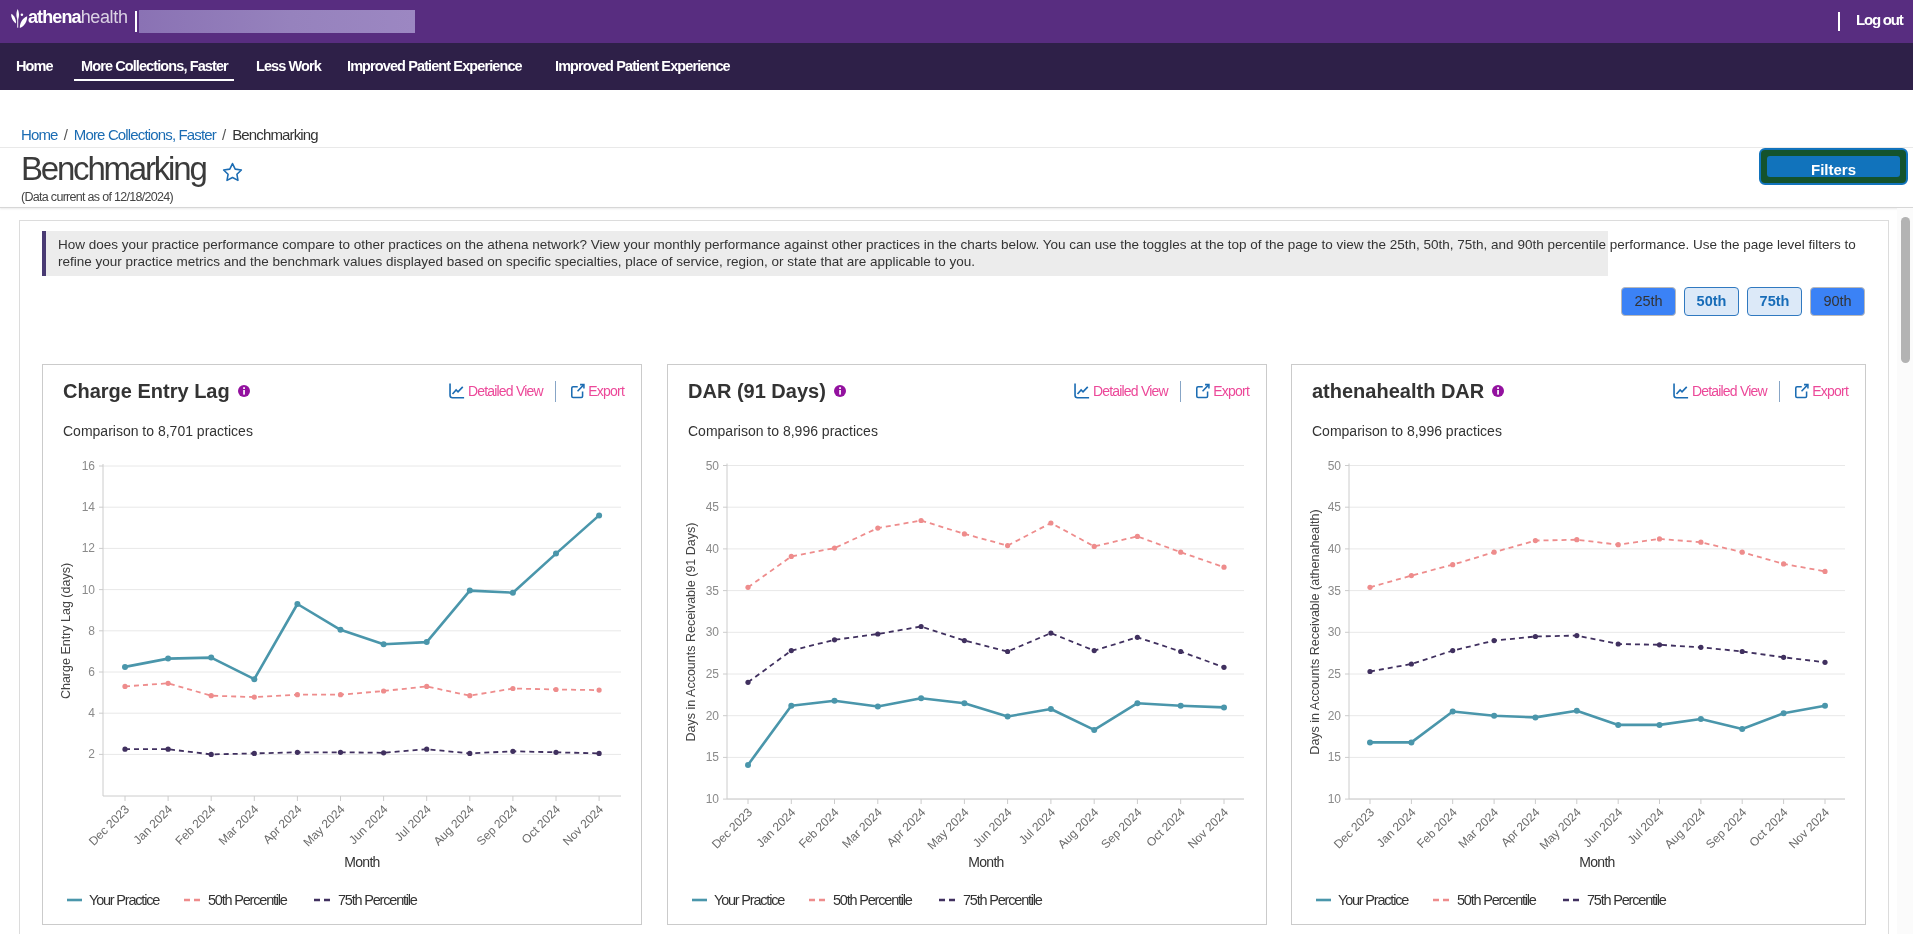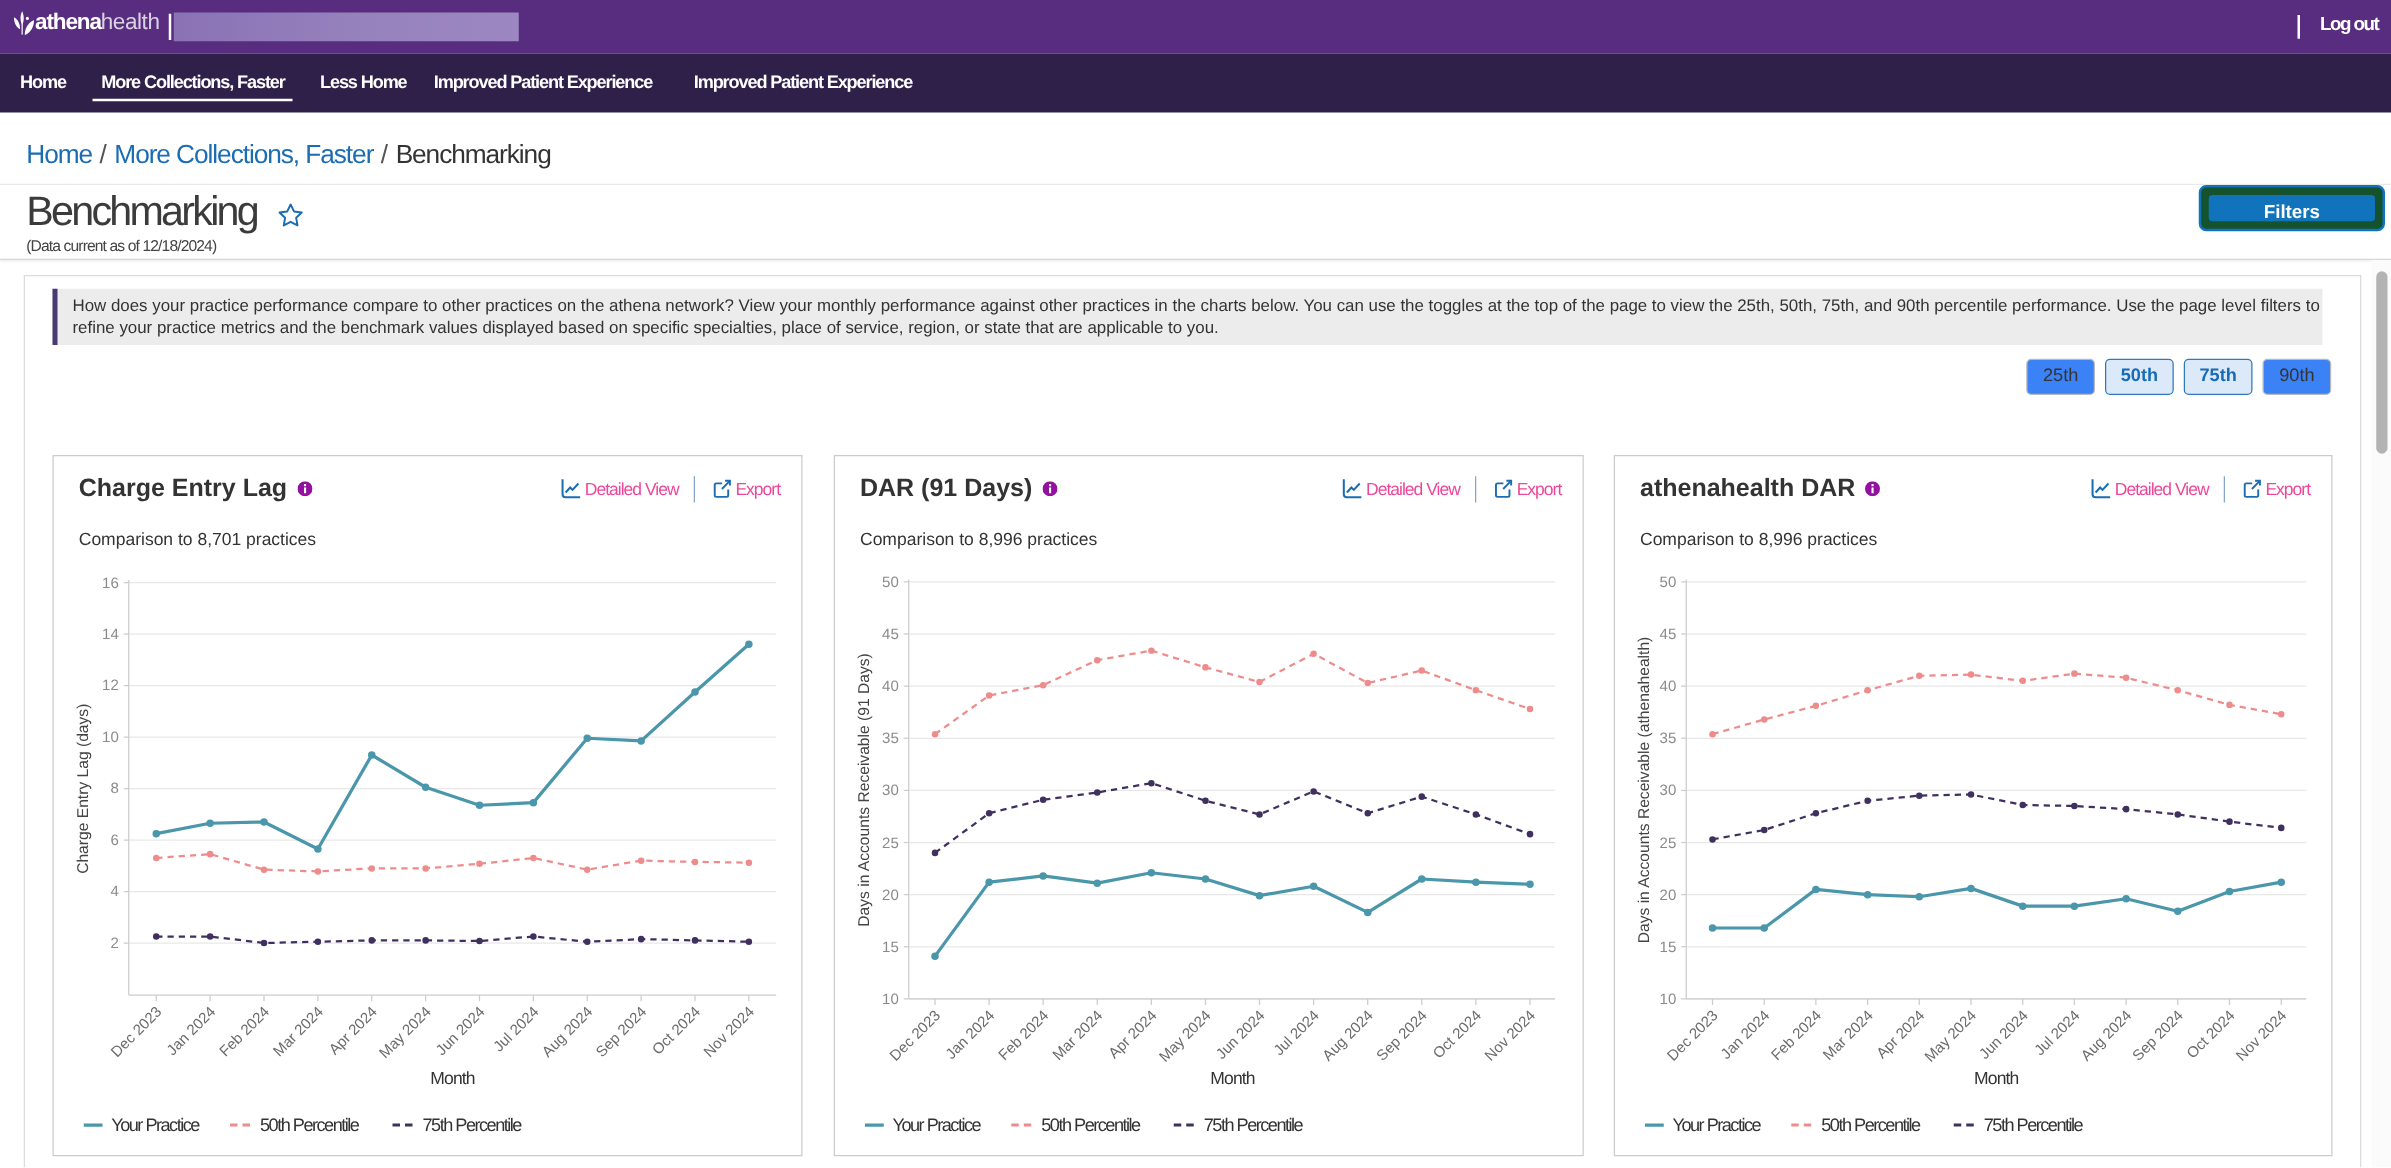--- a/index.html
+++ b/index.html
@@ -10,32 +10,32 @@
 .caret{position:absolute;left:135px;top:11px;width:1.5px;height:21px;background:#fff}
 .redact{position:absolute;left:139px;top:10px;width:276px;height:23px;background:linear-gradient(90deg,#8a72b4,#9682bd 55%,#9c87c2)}
 .selbox{position:absolute;left:1509px;top:5px;width:315px;height:29px;background:#fff;border-radius:3px;border:1px solid #c9c9c9}
 .selph{position:absolute;left:12px;top:5px;font-size:15px;color:#757575}
 .selbar{position:absolute;right:29px;top:4px;color:#adadad;font-size:15px}
 .vsep{position:absolute;left:1838px;top:12px;width:2px;height:19px;background:#fff}
 .logout{position:absolute;left:1856px;top:11px;font-size:15px;letter-spacing:-1.2px;font-weight:700;color:#fff}
 .navbar{position:absolute;left:0;top:43px;width:1913px;height:47px;background:#2e2048}
 .nav{position:absolute;top:15px;font-size:14.5px;letter-spacing:-0.9px;font-weight:700;color:#fff;white-space:nowrap}
 .under{position:absolute;left:-7px;right:-6px;bottom:-7px;height:2px;background:#fff}
-.crumbs{position:absolute;left:21px;top:112px;font-size:21px;letter-spacing:-0.85px;color:#333}
+.crumbs{position:absolute;left:21px;top:126px;font-size:15px;letter-spacing:-0.85px;color:#333}
 .crumbs a{color:#1b6cb3;text-decoration:none}
 .crumbs .sep{color:#555;padding:0 6px;letter-spacing:0}
 .hline1{position:absolute;left:0;top:147px;width:1913px;height:1px;background:#e9e9e9}
 .title{position:absolute;left:21px;top:150px;font-size:33px;letter-spacing:-2.2px;font-weight:400;color:#3b3b3b}
 .star{position:absolute;left:222px;top:162px}
 .datacur{position:absolute;left:21px;top:190px;font-size:12.5px;letter-spacing:-0.7px;color:#444}
 .filters{position:absolute;left:1759px;top:148px;width:149px;height:37px;border:2px solid #1173bc;border-radius:6px;background:#14532d;padding:6px}
 .filters-in{width:100%;height:100%;background:#1173bc;border-radius:3px;color:#fff;font-size:15px;font-weight:700;text-align:center;line-height:27px}
 .hline2{position:absolute;left:0;top:207px;width:1913px;height:1px;background:#d7d7d7;box-shadow:0 1px 2px rgba(0,0,0,.12)}
 .container{position:absolute;left:19px;top:220px;width:1870px;height:714px;background:#fff;border:1px solid #dcdcdc;border-bottom:none}
-.infobox{position:absolute;left:22px;top:10px;width:1816px;background:#ececec;border-left:4px solid #493a73;padding:5px 12px 6px 12px;font-size:13.5px;line-height:17px;color:#333}
+.infobox{position:absolute;left:22px;top:10px;width:1566px;background:#ececec;border-left:4px solid #493a73;padding:5px 12px 6px 12px;font-size:13.5px;line-height:17px;color:#333}
 .toggles{position:absolute;right:23px;top:66px;display:flex;gap:8px}
 .tg{height:29px;min-width:55px;padding:0 10px;background:#3b82f6;border:1px solid #b9b9b9;border-radius:4px;font-size:14.5px;color:#333;text-align:center;line-height:27px}
 .tg.on{background:#dce9f8;border-color:#3079c0;color:#176cb8;font-weight:700}
 .nw{white-space:nowrap}
 .secttitle{position:absolute;left:22px;top:107px;font-size:19.5px;letter-spacing:-0.15px;color:#2f2f2f}
 .card{position:absolute;top:143px;height:561px;background:#fff;border:1px solid #cbcbcb}
 .cardhead{position:absolute;left:20px;right:17px;top:13px;height:26px;display:flex;align-items:center}
 .cardtitle{font-size:20px;font-weight:700;color:#333}
 .links{margin-left:auto;display:flex;align-items:center}
 .lnk{color:#ec4899;font-size:14px;letter-spacing:-0.8px;font-weight:400;margin-left:2px}
@@ -55,21 +55,21 @@
     </svg>
     <span class="brand">athena<i>health</i></span>
     <div class="caret"></div>
     <div class="redact"></div>
     <div class="vsep"></div>
     <div class="logout">Log out</div>
   </div>
 <div class="navbar">
     <span class="nav" style="left:16px">Home</span>
     <span class="nav" style="left:81px">More Collections, Faster<span class="under"></span></span>
-    <span class="nav" style="left:256px">Less Home</span>
+    <span class="nav" style="left:256px">Less Work</span>
     <span class="nav" style="left:347px">Improved Patient Experience</span>
     <span class="nav" style="left:555px">Improved Patient Experience</span>
   </div>
 <div class="crumbs"><a>Home</a><span class="sep">/</span><a>More Collections, Faster</a><span class="sep">/</span><span>Benchmarking</span></div>
 <div class="hline1"></div>
 <div class="title">Benchmarking</div>
 <svg class="star" width="21" height="20" viewBox="0 0 24 23" fill="none" stroke="#1b6cb3" stroke-width="1.8" stroke-linejoin="round">
     <path d="M12 1.8 L15.1 8.2 L22.2 9.2 L17.1 14.1 L18.3 21.1 L12 17.8 L5.7 21.1 L6.9 14.1 L1.8 9.2 L8.9 8.2 Z"></path>
   </svg>
 <div class="datacur">(Data current as of 12/18/2024)</div>

